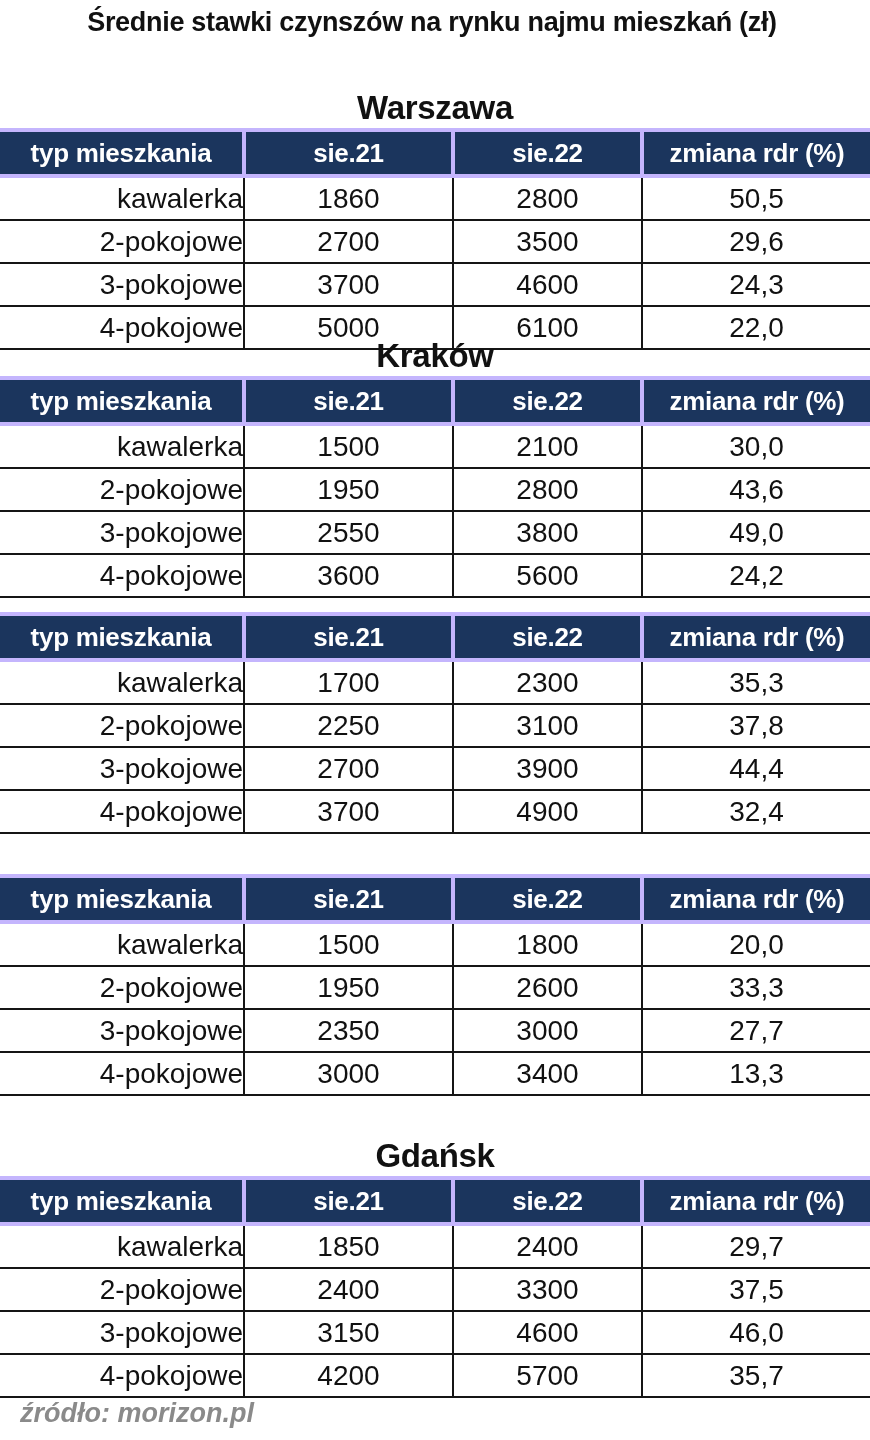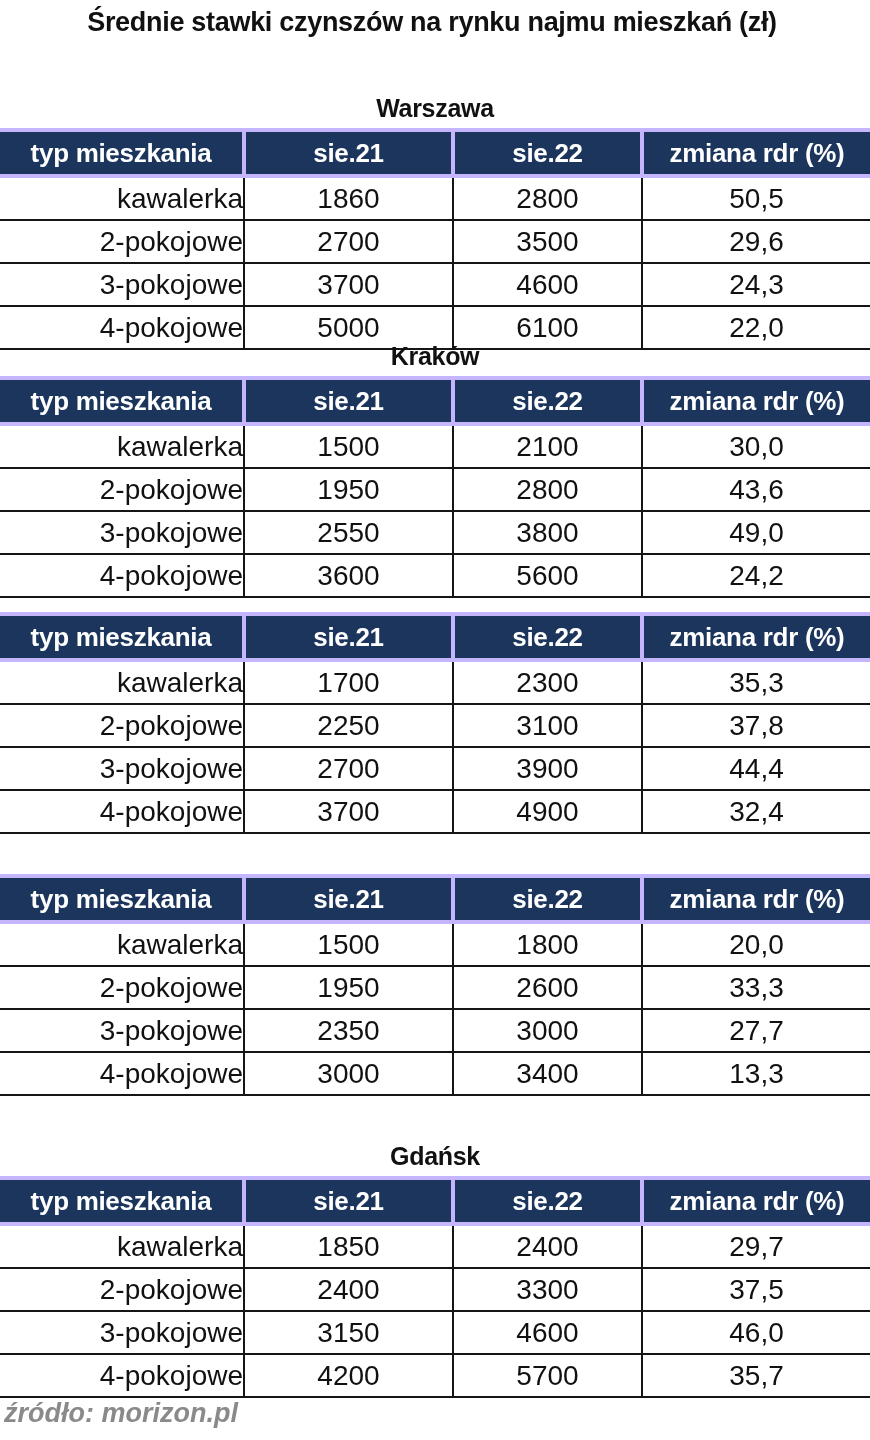--- a/index.html
+++ b/index.html
@@ -8,41 +8,41 @@
       font-family: "Liberation Sans", "DejaVu Sans", sans-serif;
       color: #111;
     }
     .title {
       position: absolute; left: 0; top: 4px; width: 864px;
       text-align: center; font-weight: bold; font-size: 27px;
       letter-spacing: -0.3px; line-height: 36px;
     }
     .section { position: absolute; left: 0; width: 870px; }
     .city {
-      text-align: center; font-weight: bold; font-size: 25px;
+      text-align: center; font-weight: bold; font-size: 33px;
       height: 40px; line-height: 40px; letter-spacing: -0.3px;
     }
     table {
       border-collapse: collapse; width: 870px; table-layout: fixed;
     }
     col.c0 { width: 244px; } col.c1 { width: 209px; } col.c2 { width: 189px; } col.c3 { width: 228px; }
     th {
       background: #1b355d; color: #ffffff; font-weight: bold; font-size: 26px;
       height: 42px; padding: 0; border: 4px solid #c4b5fd; text-align: center;
       letter-spacing: -0.3px;
     }
     td {
       font-size: 28px; height: 41px; padding: 0; border: 2px solid #151515;
       text-align: center; line-height: 41px;
     }
     td.label { text-align: right; padding-left: 20px; }
     tr > *:first-child { border-left: none; }
     tr > *:last-child { border-right: none; }
     .source {
-      position: absolute; left: 4px; top: 1398px;
+      position: absolute; left: 20px; top: 1398px;
       font-weight: bold; font-style: italic; font-size: 27px; color: #8a8a8a;
     }
   </style>
 </head>
 <body>
 
 <div class="title">Średnie stawki czynszów na rynku najmu mieszkań (zł)</div>
 
 <div id="sections">
     <div class="section" style="top: 88px;">

